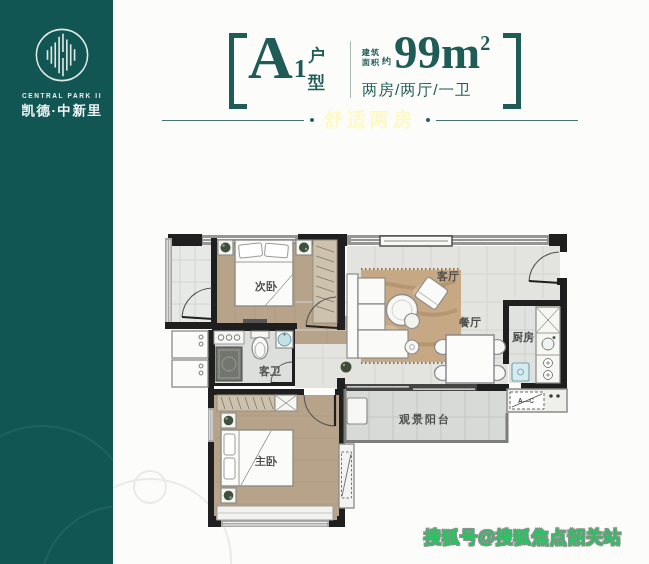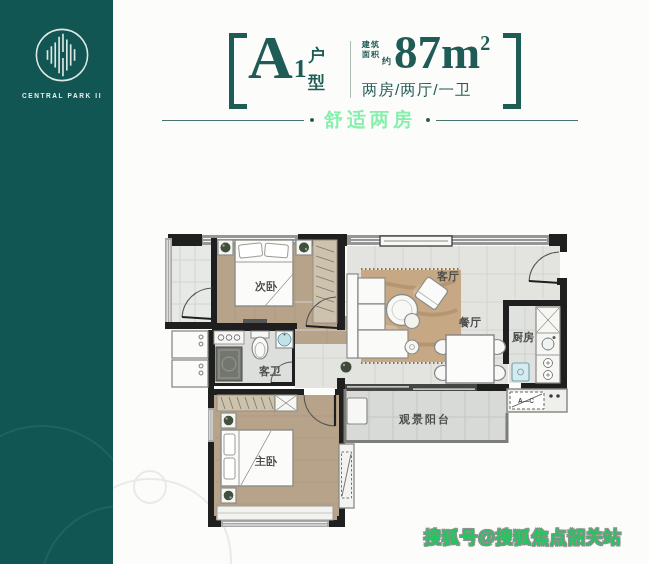--- a/index.html
+++ b/index.html
@@ -18,26 +18,26 @@
   .brk{position:absolute;top:33px;width:13px;height:66px;border:5px solid #205c56;}
   .brk.l{left:229px;border-right:none;}
   .brk.r{left:503px;border-left:none;}
   #unitname{position:absolute;left:248px;top:26px;display:flex;align-items:flex-end;color:#205c56;}
   #unitname .A{font-family:"Liberation Serif",serif;font-weight:700;font-size:62px;line-height:1;}
   #unitname .one{font-family:"Liberation Serif",serif;font-weight:700;font-size:26px;line-height:1;margin:0 0 6px 1px;}
   #unittype{position:absolute;left:308px;top:42px;color:#205c56;font-weight:700;font-size:17px;line-height:27px;}
   #hdiv{position:absolute;left:350px;top:41px;width:1px;height:57px;background:#a9bcb8;}
   #areablk{position:absolute;left:362px;top:33px;color:#205c56;}
   #areablk .r1{display:flex;align-items:flex-end;}
-  .prefix{display:flex;flex-direction:column;font-size:8px;font-weight:700;line-height:10px;margin-bottom:13px;letter-spacing:1px;}
+  .prefix{display:flex;flex-direction:column;font-size:8px;font-weight:700;line-height:10px;margin-bottom:5px;letter-spacing:1px;}
   .approx{font-size:9px;font-weight:700;margin:0 3px 5px 2px;}
   .big{font-family:"Liberation Serif",serif;font-weight:700;font-size:47px;line-height:.85;}
   .big sup{font-size:20px;vertical-align:18px;letter-spacing:0;}
   #areablk .r2{margin-top:7px;font-size:15.5px;font-weight:400;letter-spacing:1px;white-space:nowrap;}
-  #tagline{position:absolute;left:162px;top:107px;width:416px;display:flex;align-items:center;color:#86efac;}
+  #tagline{position:absolute;left:162px;top:107px;width:416px;display:flex;align-items:center;color:#fef9c3;}
   #tagline .ln{flex:1;height:1px;background:#47736c;}
   #tagline .dot{width:4px;height:4px;border-radius:50%;background:#1d5a54;margin:0 6px;}
   #tagline .txt{font-size:19px;font-weight:700;letter-spacing:4px;margin:0 4px;}
   
   #plan{position:absolute;left:155px;top:226px;}
   text.rm{font:600 11px "Liberation Sans",sans-serif;fill:#4d4d4d;text-anchor:middle;}
   text.ac{font:600 6.5px "Liberation Sans",sans-serif;fill:#555;text-anchor:middle;}
   
   #wm{position:absolute;left:424px;top:525px;font-size:17.5px;font-weight:700;color:#22c55e;letter-spacing:.5px;white-space:nowrap;
       text-shadow:1px 1px 0 #8f8f8f,-1px -1px 0 #8f8f8f,1px -1px 0 #8f8f8f,-1px 1px 0 #8f8f8f,0 0 2px #666;}
@@ -64,20 +64,21 @@
         <line x1="23" y1="17" x2="23" y2="43"></line>
         <line x1="27" y1="11" x2="27" y2="49"></line>
         <line x1="31" y1="8" x2="31" y2="27"></line>
         <line x1="31" y1="33" x2="31" y2="52"></line>
         <line x1="35" y1="14" x2="35" y2="46"></line>
         <line x1="39" y1="19" x2="39" y2="41"></line>
         <line x1="43" y1="24" x2="43" y2="36"></line>
       </g>
     </svg>
     <div class="en">CENTRAL PARK II</div>
+    <div class="cn">凯德·中新里</div>
   </div>
 
   <div class="brk l"></div>
   <div class="brk r"></div>
 
   <div id="unitname">
     <span class="A">A</span>
     <span class="one">1</span>
   </div>
   <div id="unittype">
@@ -86,21 +87,21 @@
   </div>
   <div id="hdiv"></div>
 
   <div id="areablk">
     <div class="r1">
       <span class="prefix">
         <span>建筑</span>
         <span>面积</span>
       </span>
       <span class="approx">约</span>
-      <span class="big"><span>87m</span><sup>2</sup></span>
+      <span class="big"><span>99m</span><sup>2</sup></span>
     </div>
     <div class="r2">两房/两厅/一卫</div>
   </div>
 
   <div id="tagline">
     <span class="ln"></span>
     <span class="dot"></span>
     <span class="txt">舒适两房</span>
     <span class="dot"></span>
     <span class="ln"></span>

